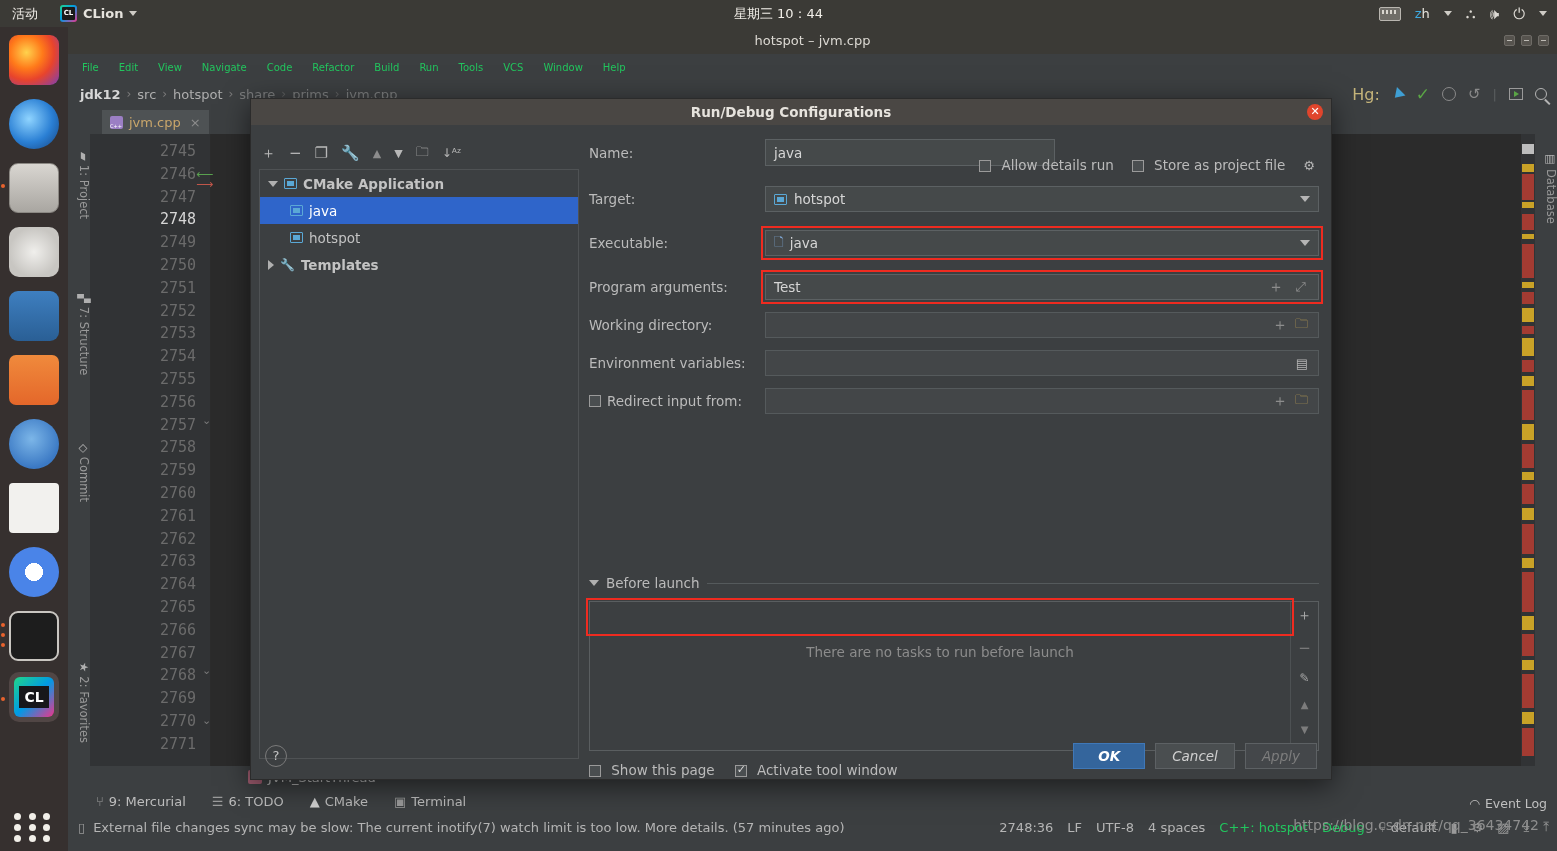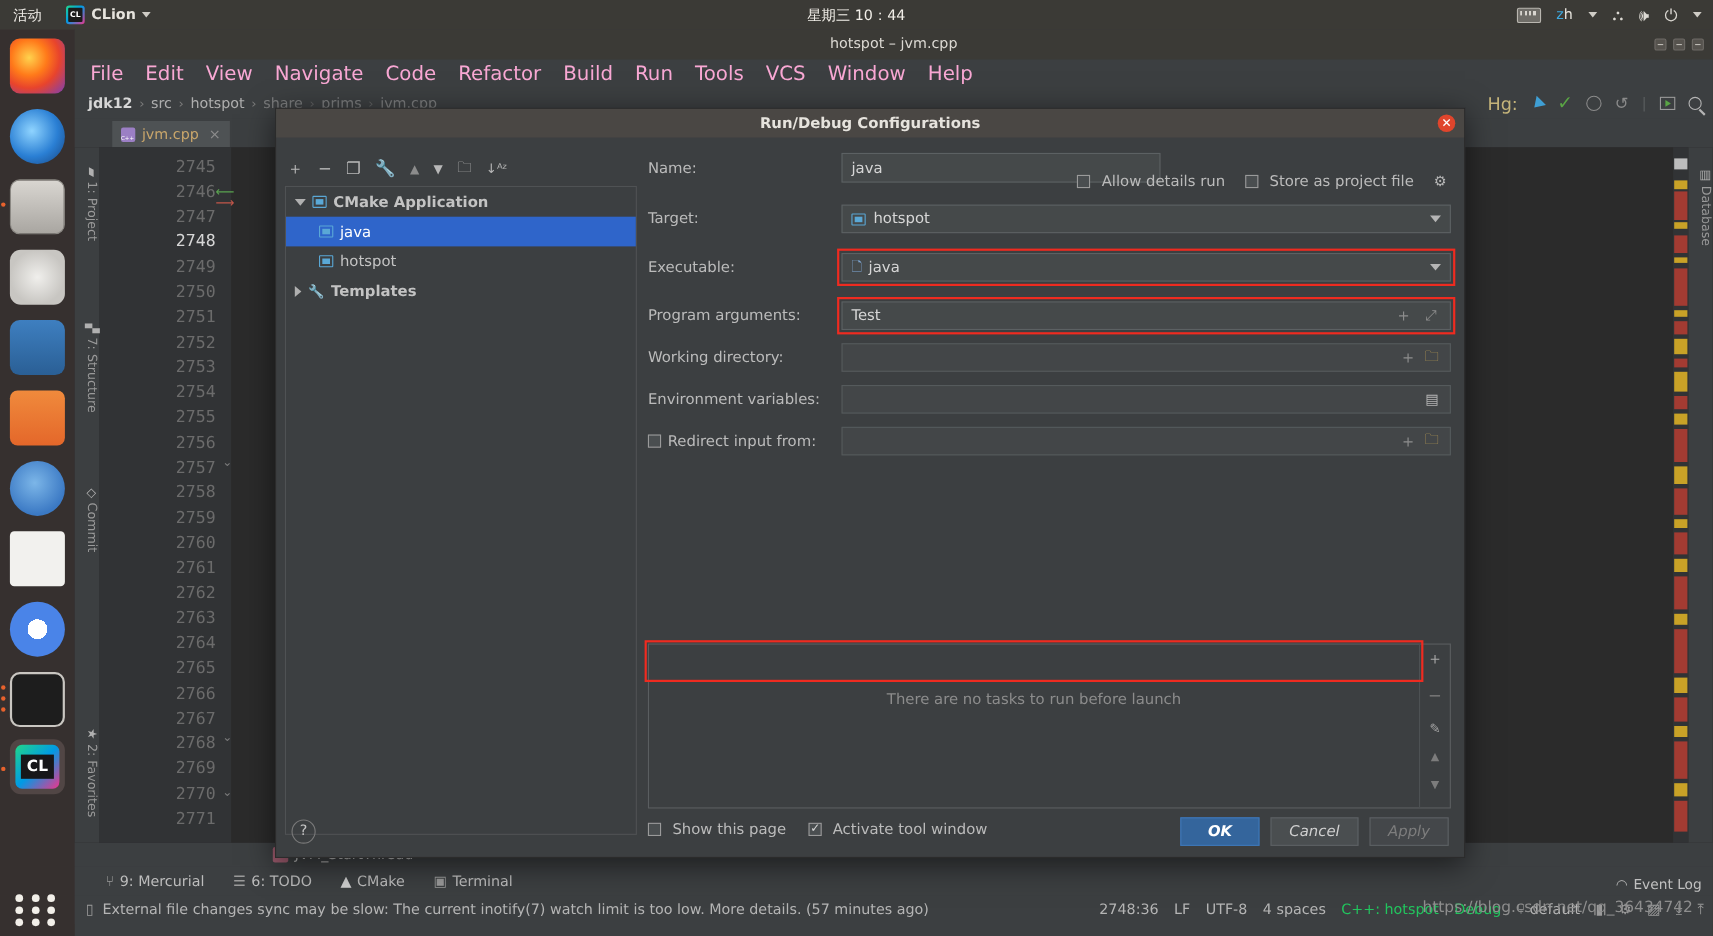--- a/index.html
+++ b/index.html
@@ -50,21 +50,21 @@
   
   .ide { position:absolute; left:68px; top:27px; width:1489px; height:824px; background:#3c3f41; }
   .ide-title { height:27px; background:#3b3a36; color:#dcd9d3; font-size:13px;
                display:flex; align-items:center; justify-content:center; position:relative; }
   .win-btns { position:absolute; right:8px; display:flex; gap:6px; align-items:center; }
   .win-btn { width:11px; height:11px; border-radius:2px; background:#56534e; border:1px solid #6e6b66;
              position:relative; }
   .win-btn i { position:absolute; left:2px; right:2px; top:4px; height:1px; background:#bdbab4;}
 
   .menubar { height:26px; background:#3c3f41; display:flex; align-items:center;
-             padding-left:14px; gap:20px; color:#f9a8d4; font-size:18px; }
+             padding-left:14px; gap:20px; color:#22c55e; font-size:10px; }
 
   .navbar { height:28px; background:#3c3f41; display:flex; align-items:center;
             padding-left:12px; gap:3px; color:#aeaeae; font-size:13px; position:relative;}
   .crumb-sep { color:#7b7b7b; margin:0 3px; font-size:12px;}
   .crumb.bold { color:#d7d7d7; font-weight:bold;}
   .nav-right { position:absolute; right:10px; display:flex; align-items:center; gap:12px; }
   .hg-label { color:#c5b47a; font-size:16px; }
   .arrow-dl { width:0;height:0;border-left:6px solid transparent;border-right:6px solid transparent;border-top:9px solid #3f9fd4; transform:rotate(45deg);}
   .check-g { color:#5aa545; font-size:17px; line-height:1;}
   .clock-ic { width:14px;height:14px;border:1.6px solid #8a8a8a;border-radius:50%;}
@@ -586,20 +586,25 @@
           </span>
           <span class="finput disabled">
             <span></span>
             <span class="plus" style="right:30px;">＋</span>
             <span class="folder">🗀</span>
           </span>
         </div>
       </div>
 
       <div class="before-launch">
+        <div class="bl-head">
+          <span class="tri"></span>
+          <span>Before launch</span>
+          <span class="bl-line"></span>
+        </div>
 
         <div class="bl-box">
           <div class="bl-list">
             <div class="bl-selrow hl"></div>
             <div class="bl-empty">There are no tasks to run before launch</div>
           </div>
           <div class="bl-btns">
             <span>＋</span>
             <span style="color:#7c7c7c;">−</span>
             <span style="font-size:12px;">✎</span>

